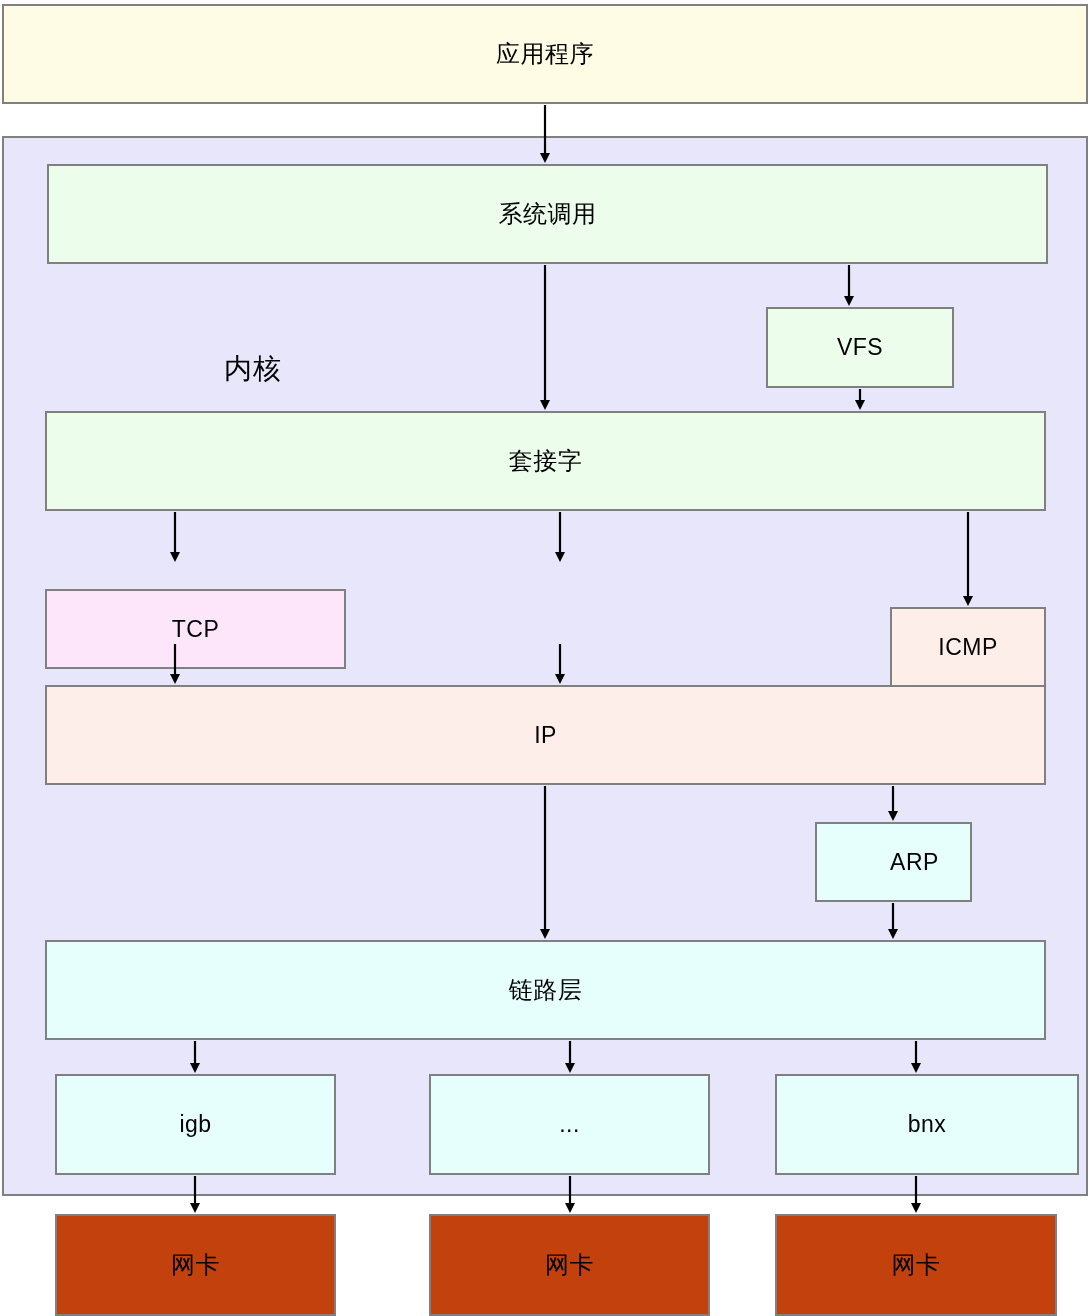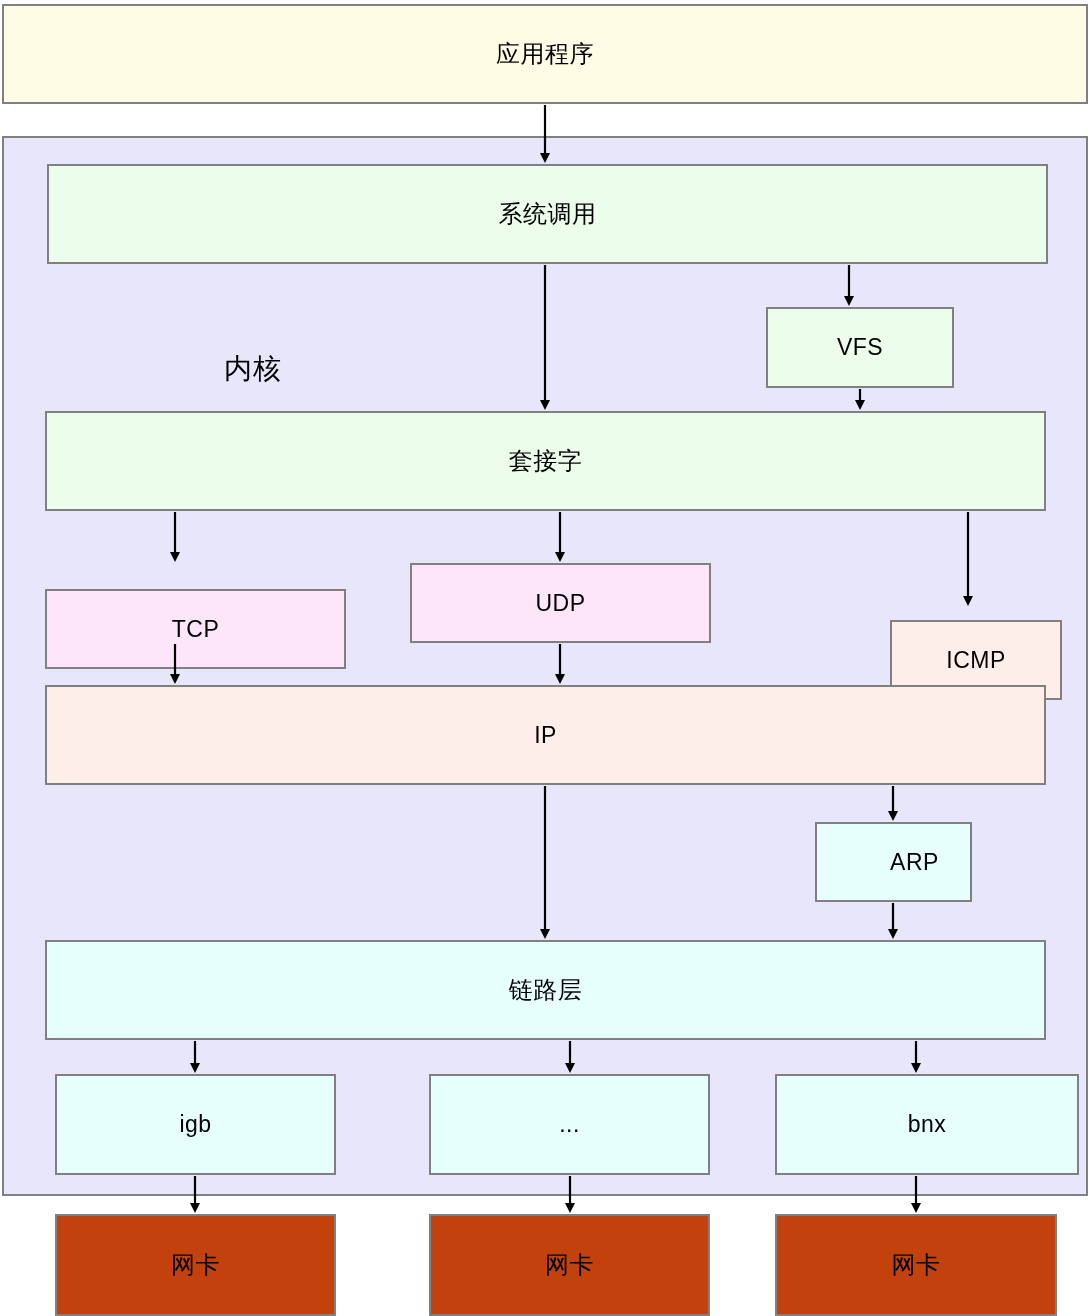--- a/index.html
+++ b/index.html
@@ -81,25 +81,22 @@
   </div>
 
   <div class="box green-box cjk" style="left:45px; top:411px; width:1001px; height:100px;">
     <span class="lbl">套接字</span>
   </div>
 
   <div class="box pink-box" style="left:45px; top:589px; width:301px; height:80px;">
     <span class="lbl">TCP</span>
   </div>
 
-  <div class="box pink-box" style="left:410px; top:563px; width:301px; height:80px;">
-    <span class="lbl">UDP</span>
-  </div>
 
-  <div class="box peach-box" style="left:890px; top:607px; width:172px; height:80px;margin-top:13px;">
+  <div class="box peach-box" style="left:890px; top:607px; width:156px; height:80px;">
     <span class="lbl">ICMP</span>
   </div>
 
   <div class="box peach-box" style="left:45px; top:685px; width:1001px; height:100px;">
     <span class="lbl">IP</span>
   </div>
 
   <div class="box cyan-box" style="left:815px; top:822px; width:157px; height:80px;padding-left:42px;">
     <span class="lbl">ARP</span>
   </div>

